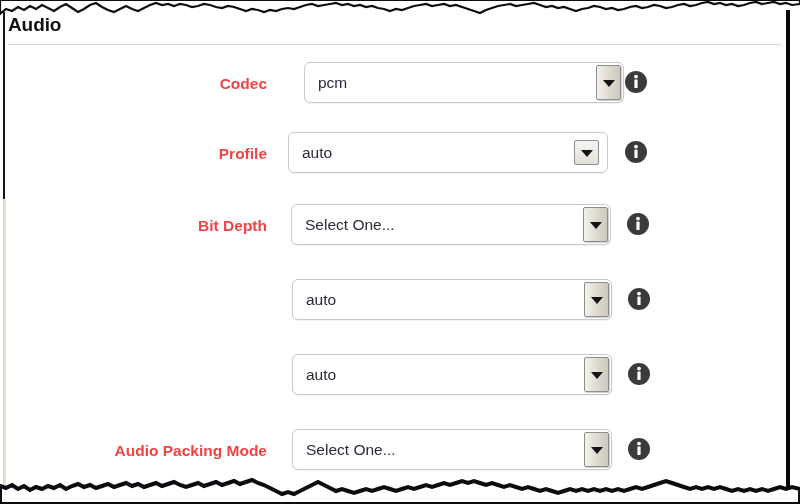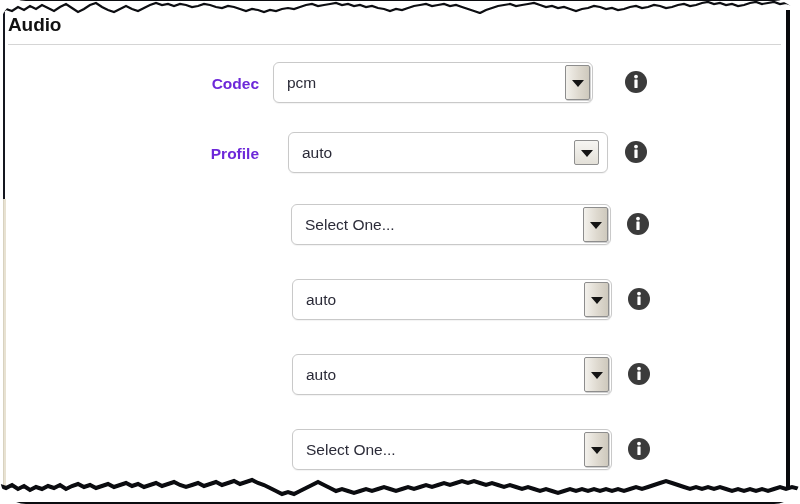--- a/index.html
+++ b/index.html
@@ -13,21 +13,20 @@
     font-family: "Liberation Sans", sans-serif;
     overflow: hidden;
   }
 
   #screen {
     position: relative;
     width: 800px;
     height: 504px;
     background: #ffffff;
     overflow: hidden;
-    border-radius: 26px;
   }
 
   
   .torn {
     position: absolute;
     left: 0;
     width: 800px;
     pointer-events: none;
   }
   .torn-top { top: 0; height: 26px; }
@@ -100,23 +99,24 @@
   }
 
   .row-label {
     position: absolute;
     left: 0;
     top: 0;
     width: 253px;
     text-align: right;
     font-size: 15.5px;
     font-weight: bold;
-    color: #6d28d9;
+    color: #ef4444;
     line-height: 44px;
     white-space: nowrap;
+    padding-left: 8px;
   }
 
   
   .select {
     position: absolute;
     top: 0;
     height: 41px;
     background: #ffffff;
     border: 1px solid #c9c9c9;
     border-radius: 6px;
@@ -210,21 +210,21 @@
 
   <div class="panel">
 
     <div class="panel-title">Audio</div>
 
     <div class="panel-rule"></div>
 
     <div id="rows-host">
         <div class="row" style="top: 48px;">
           <div class="row-label">Codec</div>
-          <div class="select" title="Codec" style="left: 267px; width: 320px; text-align: center;">
+          <div class="select" title="Codec" style="left: 298px; width: 320px; text-align: center;">
             <div class="select-text">pcm</div>
             <div class="btn-full">
               <span class="caret"></span>
             </div>
           </div>
           <div class="info-icon" style="left: 618px;">
             <svg width="24" height="24" viewBox="0 0 24 24" xmlns="http://www.w3.org/2000/svg">
               <circle cx="12" cy="12" r="11" fill="#3b3b3b"></circle>
               <rect x="10.4" y="9.6" width="3.2" height="8.4" rx="0.4" fill="#ffffff"></rect>
               <circle cx="12" cy="6.6" r="1.9" fill="#ffffff"></circle>
@@ -241,20 +241,21 @@
           </div>
           <div class="info-icon" style="left: 618px;">
             <svg width="24" height="24" viewBox="0 0 24 24" xmlns="http://www.w3.org/2000/svg">
               <circle cx="12" cy="12" r="11" fill="#3b3b3b"></circle>
               <rect x="10.4" y="9.6" width="3.2" height="8.4" rx="0.4" fill="#ffffff"></rect>
               <circle cx="12" cy="6.6" r="1.9" fill="#ffffff"></circle>
             </svg>
           </div>
         </div>
         <div class="row" style="top: 190px;">
+          <div class="row-label">Bit Depth</div>
           <div class="select" title="Bit Depth" style="left: 285px; width: 320px;">
             <div class="select-text">Select One...</div>
             <div class="btn-full">
               <span class="caret"></span>
             </div>
           </div>
           <div class="info-icon" style="left: 620px;">
             <svg width="24" height="24" viewBox="0 0 24 24" xmlns="http://www.w3.org/2000/svg">
               <circle cx="12" cy="12" r="11" fill="#3b3b3b"></circle>
               <rect x="10.4" y="9.6" width="3.2" height="8.4" rx="0.4" fill="#ffffff"></rect>
@@ -286,20 +287,21 @@
           </div>
           <div class="info-icon" style="left: 621px;">
             <svg width="24" height="24" viewBox="0 0 24 24" xmlns="http://www.w3.org/2000/svg">
               <circle cx="12" cy="12" r="11" fill="#3b3b3b"></circle>
               <rect x="10.4" y="9.6" width="3.2" height="8.4" rx="0.4" fill="#ffffff"></rect>
               <circle cx="12" cy="6.6" r="1.9" fill="#ffffff"></circle>
             </svg>
           </div>
         </div>
         <div class="row" style="top: 415px;">
+          <div class="row-label">Audio Packing Mode</div>
           <div class="select" title="Audio Packing Mode" style="left: 286px; width: 320px;">
             <div class="select-text">Select One...</div>
             <div class="btn-full">
               <span class="caret"></span>
             </div>
           </div>
           <div class="info-icon" style="left: 621px;">
             <svg width="24" height="24" viewBox="0 0 24 24" xmlns="http://www.w3.org/2000/svg">
               <circle cx="12" cy="12" r="11" fill="#3b3b3b"></circle>
               <rect x="10.4" y="9.6" width="3.2" height="8.4" rx="0.4" fill="#ffffff"></rect>

